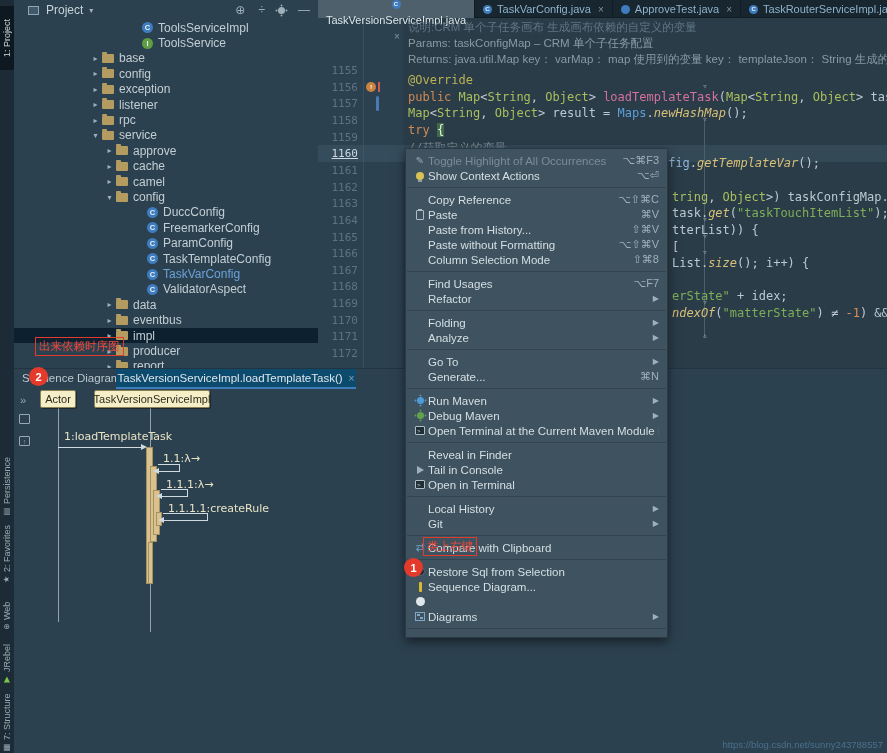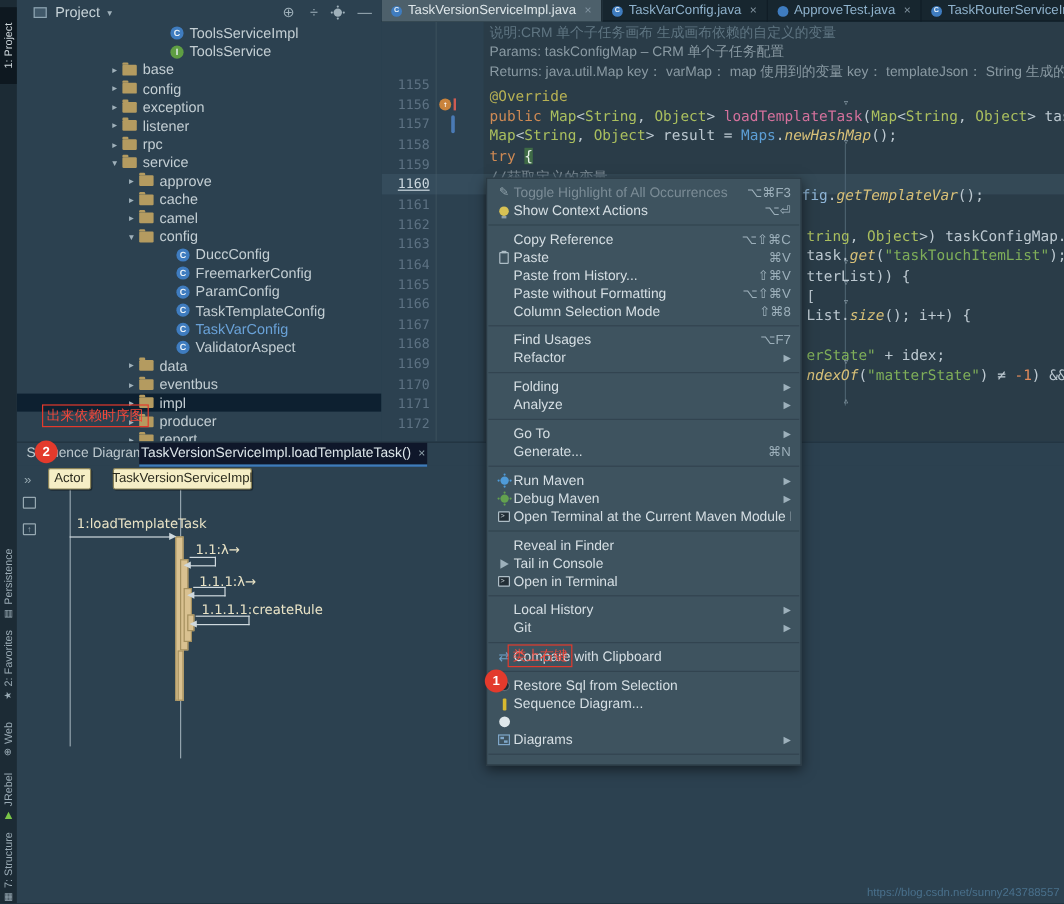--- a/index.html
+++ b/index.html
@@ -44,21 +44,21 @@
            font-size:7.5px; font-weight:bold; text-align:center; line-height:11px; }
   .iicon { background:#5f9e43; }
   .tlabel.hl { color:#6aa2d8; }
 
   
   .editor { position:absolute; left:318px; top:0; width:569px; height:368px; background:#2c4150; overflow:hidden; }
   .code-bg { position:absolute; left:85px; top:18px; right:0; bottom:0; background:#2a3c48; }
   .tabbar { position:absolute; left:0; top:0; width:100%; height:18px; background:#17262f; display:flex; border-bottom:1px solid #0f1d26; }
   .tab { height:18px; display:flex; align-items:center; gap:5px; padding:0 8px; border-right:1px solid #101d26;
          font-size:11px; color:#8fb2cc; white-space:nowrap; flex:none; }
-  .tab.active { background:#4d606b; color:#dfe7ea; }
+  .tab.active { background:#4d606b; color:#dfe7ea;flex-direction:column; }
   .tab .cicon { width:9px; height:9px; line-height:9px; font-size:6px; }
   .tab .x { color:#8294a0; font-size:10px; margin-left:2px; }
   .doc-line { position:absolute; left:90px; right:0; height:16px; font-size:11.5px; color:#8a9aa3; white-space:nowrap; overflow:hidden; }
   .doc-line.dim { color:#5f7582; }
   .crow { position:absolute; left:0; width:100%; height:16.65px; font-family:"DejaVu Sans Mono",monospace; font-size:12px; white-space:nowrap; }
   .crow .ln { position:absolute; left:6px; top:2px; width:34px; text-align:right; font-size:11px; color:#5d7283; }
   .crow.cur .ln { color:#cdd9e0;text-decoration:underline; }
   .curband { position:absolute; left:0; width:100%; height:16.65px; background:#33475550; background:rgba(72,98,114,0.35); }
   .crow .code { position:absolute; left:90px; top:11px; right:0; overflow:hidden; }
   .crow .code.frag { left:354px; }
@@ -70,21 +70,21 @@
          color:#fff; font-size:7px; text-align:center; line-height:10px; }
   .redpin { position:absolute; left:60px; top:3px; width:2px; height:10px; background:#cf5b52; }
   .tk-ann{color:#b8b254} .tk-kw{color:#cf8a54} .tk-type{color:#aabf5e} .tk-mdecl{color:#d4719c}
   .tk-cls{color:#5d9fd6} .tk-mcall{color:#d8c078;font-style:italic} .tk-pl{color:#bdc9d1}
   .tk-cmt{color:#7e8d96} .tk-str{color:#7fae59} .tk-num{color:#e08a5a}
   .tk-field{color:#8fb6d8} .tk-brace{background:#3f6b46;color:#eaf2ea}
 
   
   .seq-strip { position:absolute; left:14px; top:368px; width:873px; height:20px; background:#2c4150; border-top:1px solid #223440; z-index:5; }
   .seq-label { position:absolute; left:8px; top:3px; font-size:11.5px; color:#bcc8cd; }
-  .seq-tab { position:absolute; left:102px; top:0; width:240px; height:20px; background:#0f172a; color:#dde6ea;
+  .seq-tab { position:absolute; left:102px; top:0; width:240px; height:20px; background:#0c4a6e; color:#dde6ea;
              font-size:11.5px; display:flex; align-items:center; justify-content:center; gap:6px; border-bottom:2px solid #3f7cba; }
   .seq-tab .x { color:#93a5ae; font-size:10px; }
   .seq-panel { position:absolute; left:14px; top:388px; width:873px; height:365px; background:#2c4150; overflow:hidden; }
   .sq-tool { position:absolute; color:#97a9b2; font-size:11px; }
   .sq-box { position:absolute; height:18px; background:#f5eec6; border:1px solid #8a8257; border-radius:2px;
             color:#2b2b1e; font-size:11px; display:flex; align-items:center; justify-content:center;
             box-shadow:1px 1px 0 rgba(0,0,0,0.35); z-index:3; }
   .lifeline { position:absolute; width:1px; background:#93a3ad; }
   .actbar { position:absolute; background:#d9c190; border:1px solid #a5905e; z-index:2; }
   .seq-msg { position:absolute; color:#e9e3c6; font-size:11px; font-family:"DejaVu Sans",sans-serif; white-space:nowrap; z-index:3; }

